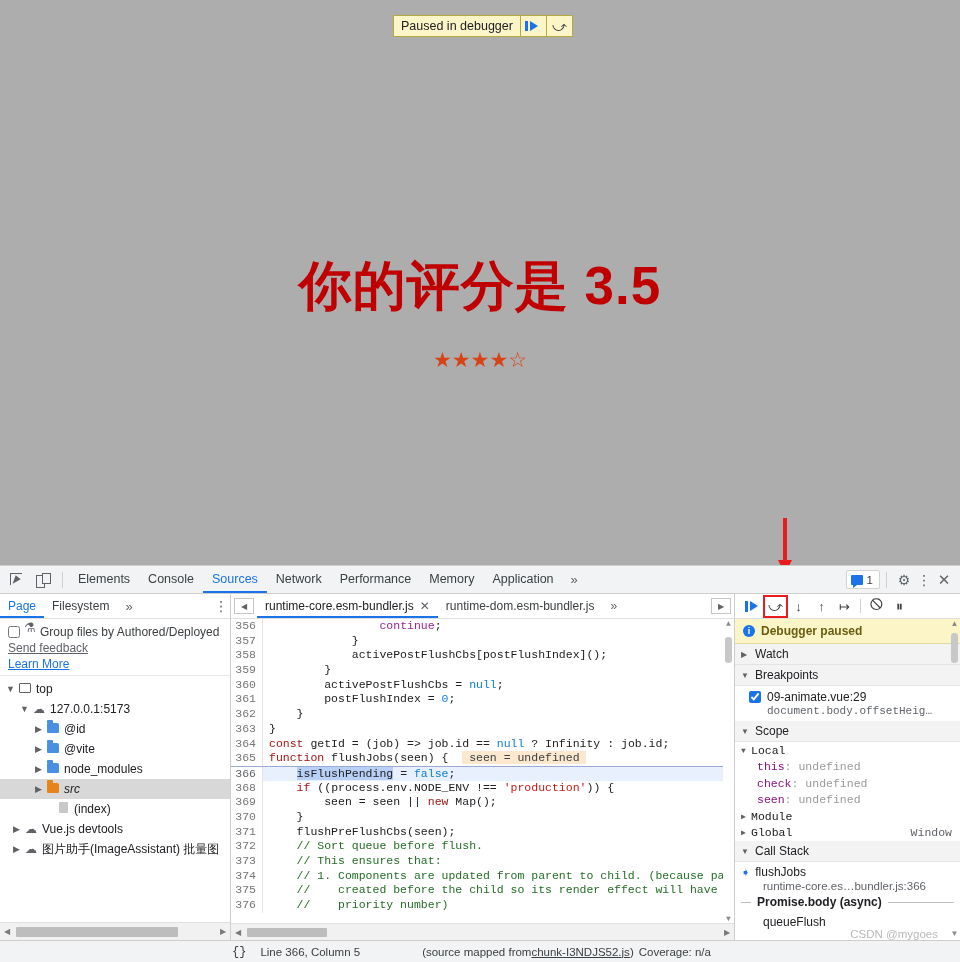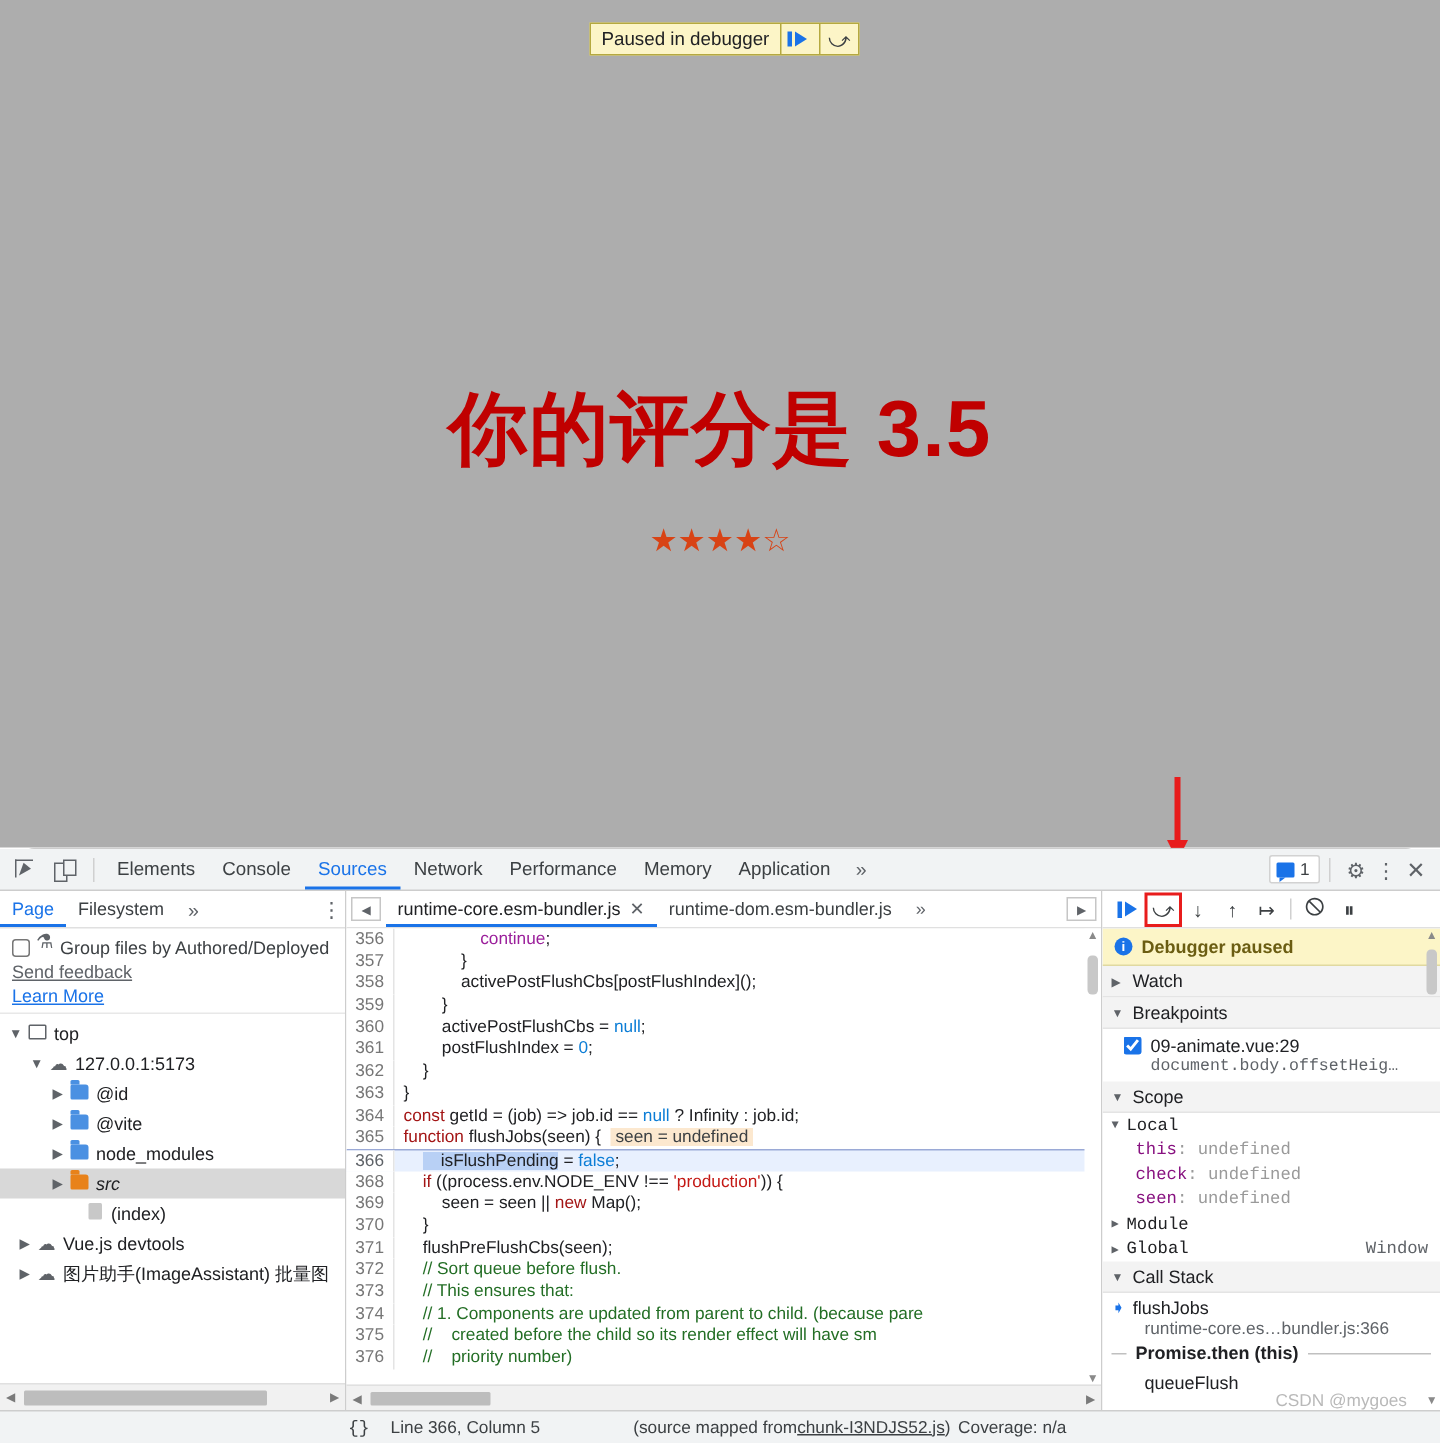--- a/index.html
+++ b/index.html
@@ -72,21 +72,21 @@
   #arrow .head {
     position:absolute; left:0; top:42px; width:0; height:0;
     border-left:7px solid transparent; border-right:7px solid transparent;
     border-top:14px solid #e81c1c;
   }
 
   
   #devtools {
     position:absolute; left:0; top:565px; width:960px; height:397px;
     background:#ffffff; border-top:1px solid #cdcdcd;
-    display:flex; flex-direction:column;border-radius:26px;
+    display:flex; flex-direction:column;
   }
 
   
   #dt-tabbar {
     height:28px; display:flex; align-items:center;
     border-bottom:1px solid #cdcdcd; background:#f1f3f4;
     padding-left:4px; position:relative;
   }
   .tb-icon {
     width:26px; height:26px; display:flex; align-items:center; justify-content:center;
@@ -205,33 +205,33 @@
     width:20px; height:16px; margin:0 3px; border:1px solid #c6c6c6; background:#fff;
     display:flex; align-items:center; justify-content:center; font-size:8px; color:#5f6368; flex:none;
   }
   .src-tab { padding:0 8px; height:24px; line-height:24px; color:#3c4043; display:flex; align-items:center; gap:6px; white-space:nowrap; }
   .src-tab.active { color:#202124; box-shadow: inset 0 -2px 0 #1a73e8; }
   .src-tab .x { font-size:12px; color:#5f6368; }
   #src-tabs .chev-more { font-size:12px; }
   #src-tabs .sq-btn.right { margin-left:auto; }
 
   #editor { flex:1; position:relative; overflow:hidden; background:#fff;
-            font-family:Liberation Sans, sans-serif; font-size:11.5px; }
+            font-family:Liberation Mono, monospace; font-size:11.5px; }
   .cl { display:flex; height:14.7px; line-height:14.7px; white-space:pre; }
   .cl.cur { background:#e8f0fe; }
   .cl.brd { border-top:1px solid #9aa9d6; }
   .ln {
     width:32px; flex:none; text-align:right; padding-right:6px;
     color:#767676; background:#fff; border-right:1px solid #e4e4e4;
   }
   .cl.cur .ln { color:#5f6368; }
   .code { padding-left:6px; color:#202124; }
   .kw { color:#a31515; } .kw2 { color:#9b1f9b; } .num { color:#0b7dd6; }
   .str { color:#c41a16; } .cmt { color:#236e25; } .pl { color:#202124; }
-  .hl-sel { background:#b8d0f5;padding-left:12px; }
+  .hl-sel { background:#b8d0f5; }
   .hl-val { background:#fce8cf; color:#3c4043; }
   #ed-vscroll { position:absolute; right:0; top:0; width:11px; height:100%; background:#fff; }
   #ed-vscroll .up, #ed-vscroll .dn { text-align:center; font-size:8px; color:#8a8a8a; }
   #ed-vscroll .dn { position:absolute; bottom:0; width:11px; }
   #ed-vscroll .th { position:absolute; left:2px; top:18px; width:7px; height:26px; background:#c8c8c8; border-radius:3px; }
   #ed-hscroll {
     height:17px; border-top:1px solid #e0e0e0; background:#f1f1f1;
     display:flex; align-items:center; position:relative;
   }
   #ed-hscroll .ar { width:14px; text-align:center; color:#7a7a7a; font-size:8px; }
@@ -582,21 +582,21 @@
           <span class="tw2">▼</span>
           <span>Call Stack</span>
         </div>
         <div class="cs-row">
           <span class="marker">➧</span>
           <span class="fn">flushJobs</span>
         </div>
         <div class="cs-sub">runtime-core.es…bundler.js:366</div>
         <div class="cs-async">
           <span class="line s"></span>
-          <span>Promise.then (this)</span>
+          <span>Promise.body (async)</span>
           <span class="line"></span>
         </div>
         <div class="cs-row" style="padding-left:28px;">
           <span class="fn">queueFlush</span>
         </div>
 
         <div id="dbg-vscroll">
           <div class="up">▲</div>
           <div class="th"></div>
           <div class="dn">▼</div>

